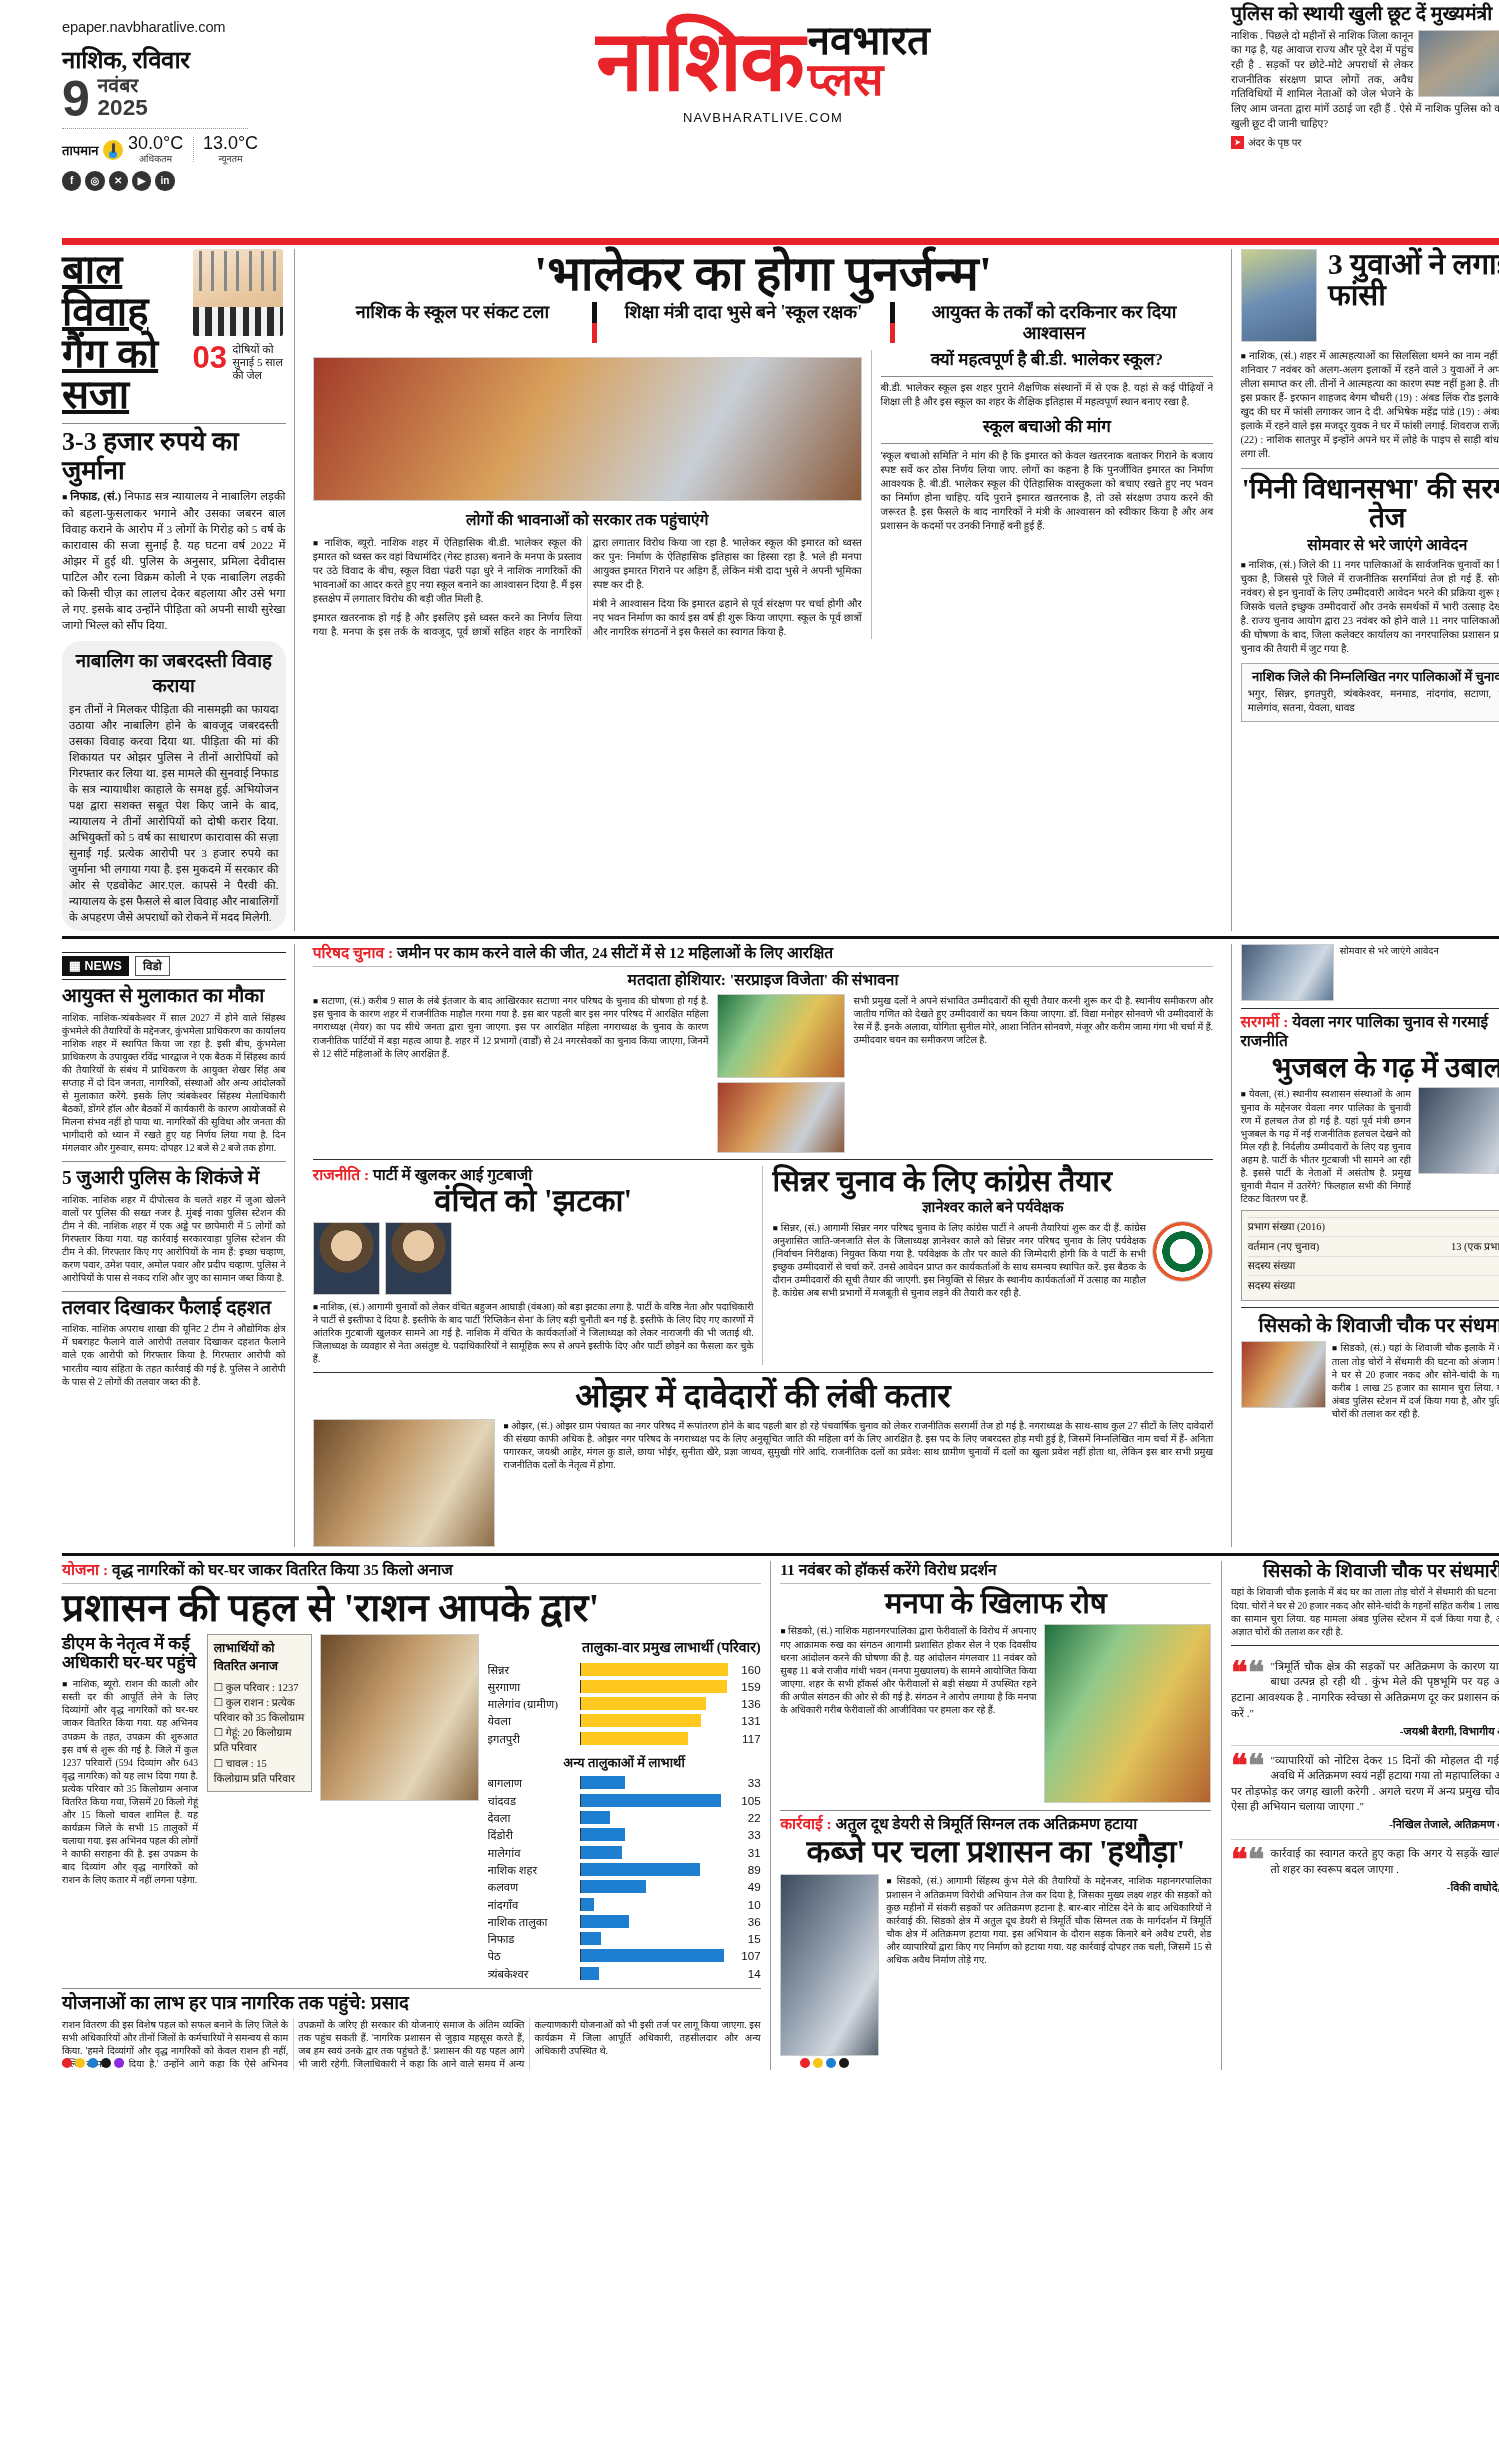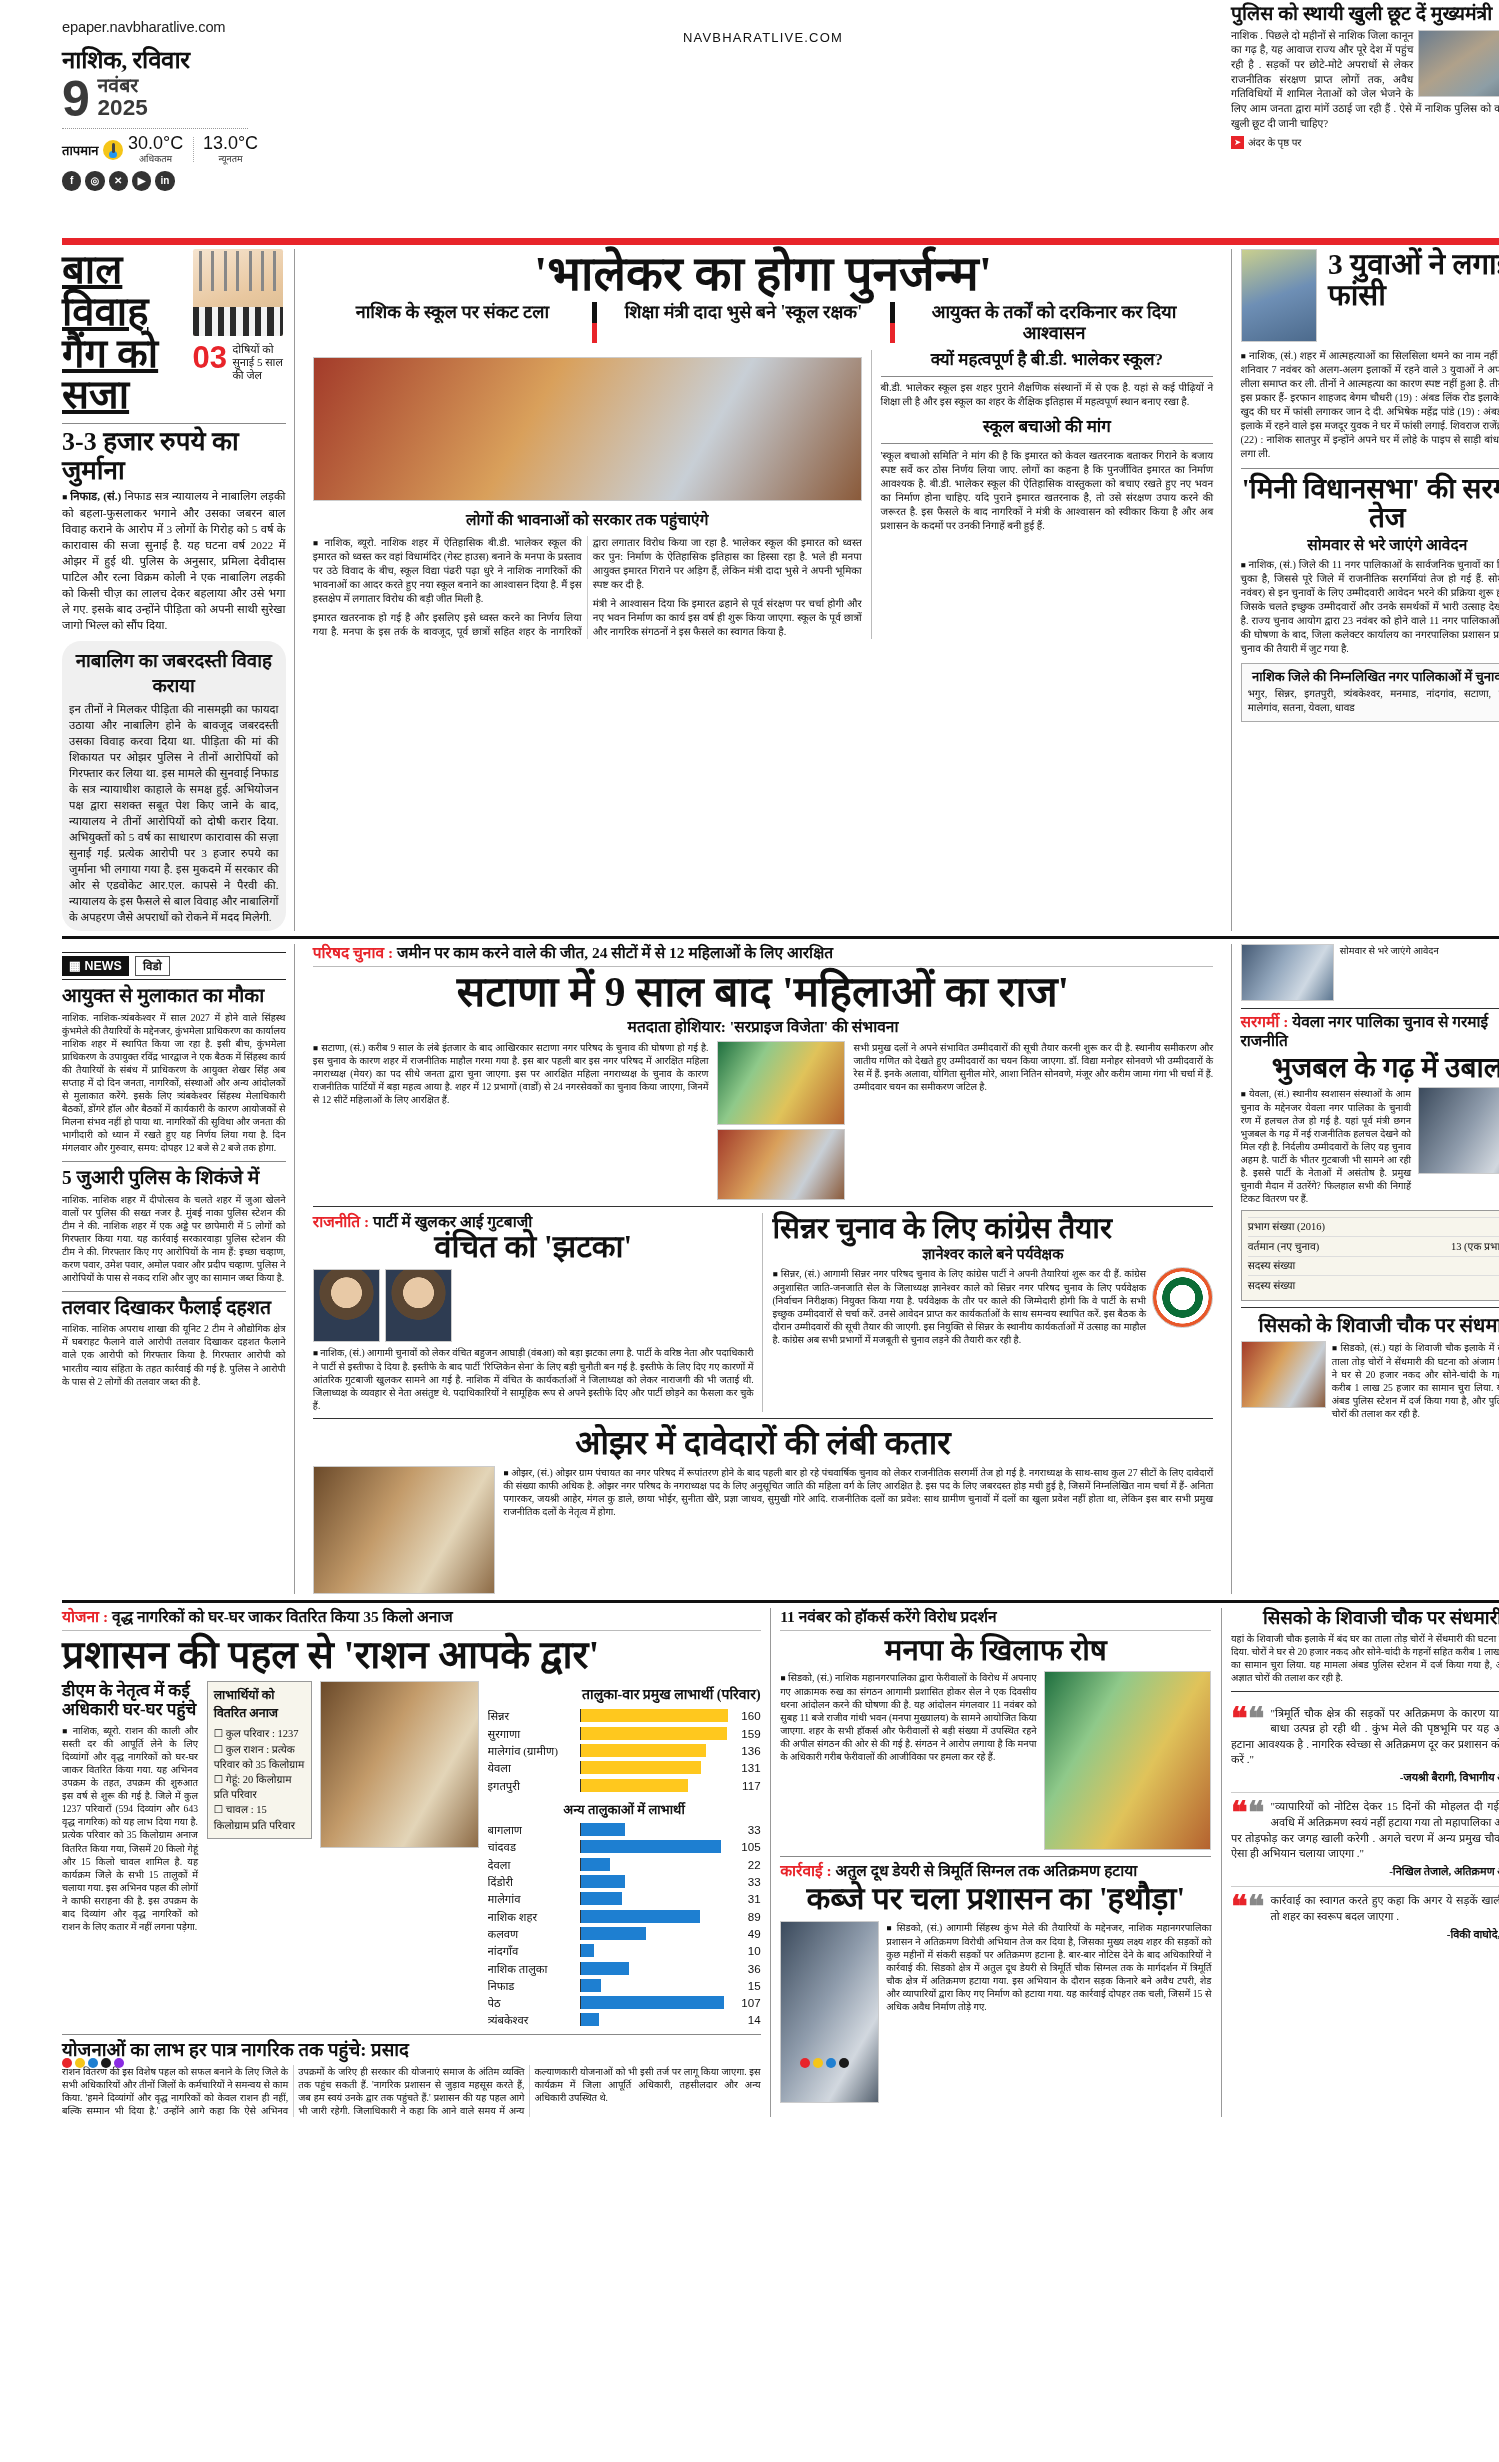--- a/index.html
+++ b/index.html
@@ -191,20 +191,27 @@
       <div class="mh-social">
         <div class="soc">f</div>
         <div class="soc">◎</div>
         <div class="soc">✕</div>
         <div class="soc">▶</div>
         <div class="soc">in</div>
       </div>
     </div>
 
     <div class="mh-center">
+      <div class="logo-row">
+        <div class="logo-nashik">नाशिक</div>
+        <div>
+          <div class="logo-nav">नवभारत</div>
+          <div class="logo-plus">प्लस</div>
+        </div>
+      </div>
       <div class="logo-site">NAVBHARATLIVE.COM</div>
     </div>
 
     <div class="mh-right">
       <h3>पुलिस को स्थायी खुली छूट दें मुख्यमंत्री</h3>
       <div class="mhr-img ph"></div>
       <p>नाशिक . पिछले दो महीनों से नाशिक जिला कानून का गढ़ है, यह आवाज राज्य और पूरे देश में पहुंच रही है . सड़कों पर छोटे-मोटे अपराधों से लेकर राजनीतिक संरक्षण प्राप्त लोगों तक, अवैध गतिविधियों में शामिल नेताओं को जेल भेजने के लिए आम जनता द्वारा मांगें उठाई जा रही हैं . ऐसे में नाशिक पुलिस को क्या स्थायी खुली छूट दी जानी चाहिए?</p>
       <div class="readmore">
         <span class="arrowbox">➤</span>
         <span>अंदर के पृष्ठ पर</span>
@@ -328,21 +335,20 @@
     </div>
 
     <div class="b2-main">
 
       <div>
         <div class="kicker">
           <span class="red">परिषद चुनाव :</span>
           <span>जमीन पर काम करने वाले की जीत, 24 सीटों में से 12 महिलाओं के लिए आरक्षित</span>
         </div>
         <div class="kicker-rule"></div>
-        <div class="hl-huge" style="text-align:center;font-size:42px;">सटाणा में 9 साल बाद 'महिलाओं का राज'</div>
         <div class="hl-sm" style="text-align:center;font-size:15.5px;margin-top:3.1px;">मतदाता होशियार: 'सरप्राइज विजेता' की संभावना</div>
         <div style="display:flex;gap:8.5px;margin-top:5.4px;">
           <p class="tinytxt" style="flex:1.1;">
             <span class="sq">सटाणा, (सं.)</span>
             <span>करीब 9 साल के लंबे इंतजार के बाद आखिरकार सटाणा नगर परिषद के चुनाव की घोषणा हो गई है. इस चुनाव के कारण शहर में राजनीतिक माहौल गरमा गया है. इस बार पहली बार इस नगर परिषद में आरक्षित महिला नगराध्यक्ष (मेयर) का पद सीधे जनता द्वारा चुना जाएगा. इस पर आरक्षित महिला नगराध्यक्ष के चुनाव के कारण राजनीतिक पार्टियों में बड़ा महत्व आया है. शहर में 12 प्रभागों (वार्डों) से 24 नगरसेवकों का चुनाव किया जाएगा, जिनमें से 12 सीटें महिलाओं के लिए आरक्षित हैं.</span>
           </p>
           <div style="width:128px;flex:none;">
             <div class="ph ph-e" style="height:84px;"></div>
             <div class="ph ph-b" style="height:71px;margin-top:3.9px;"></div>
           </div>

